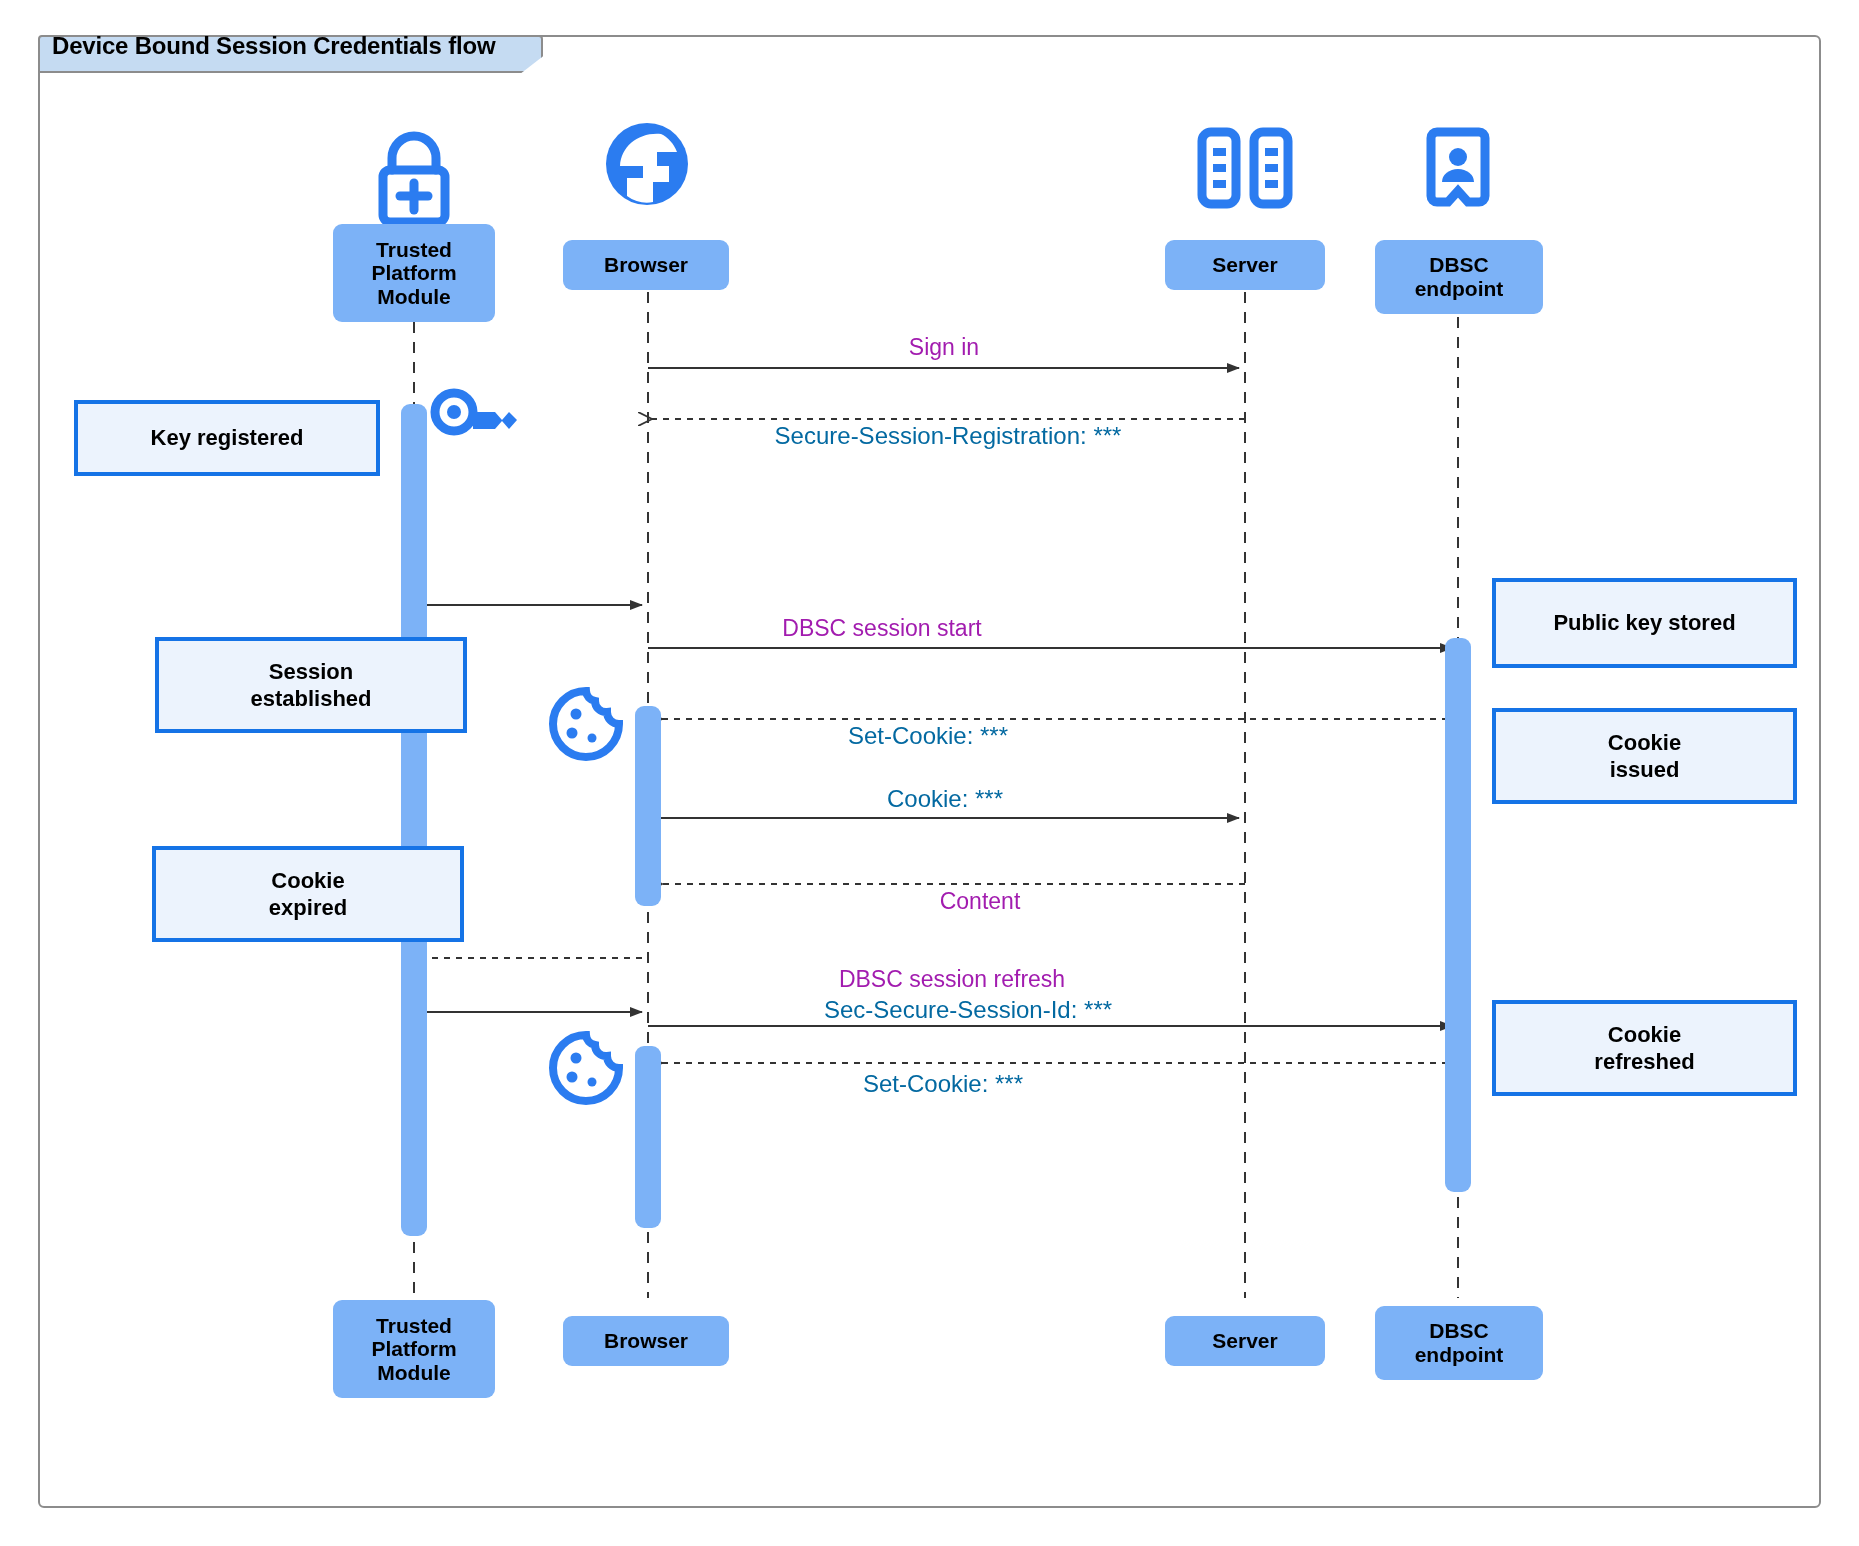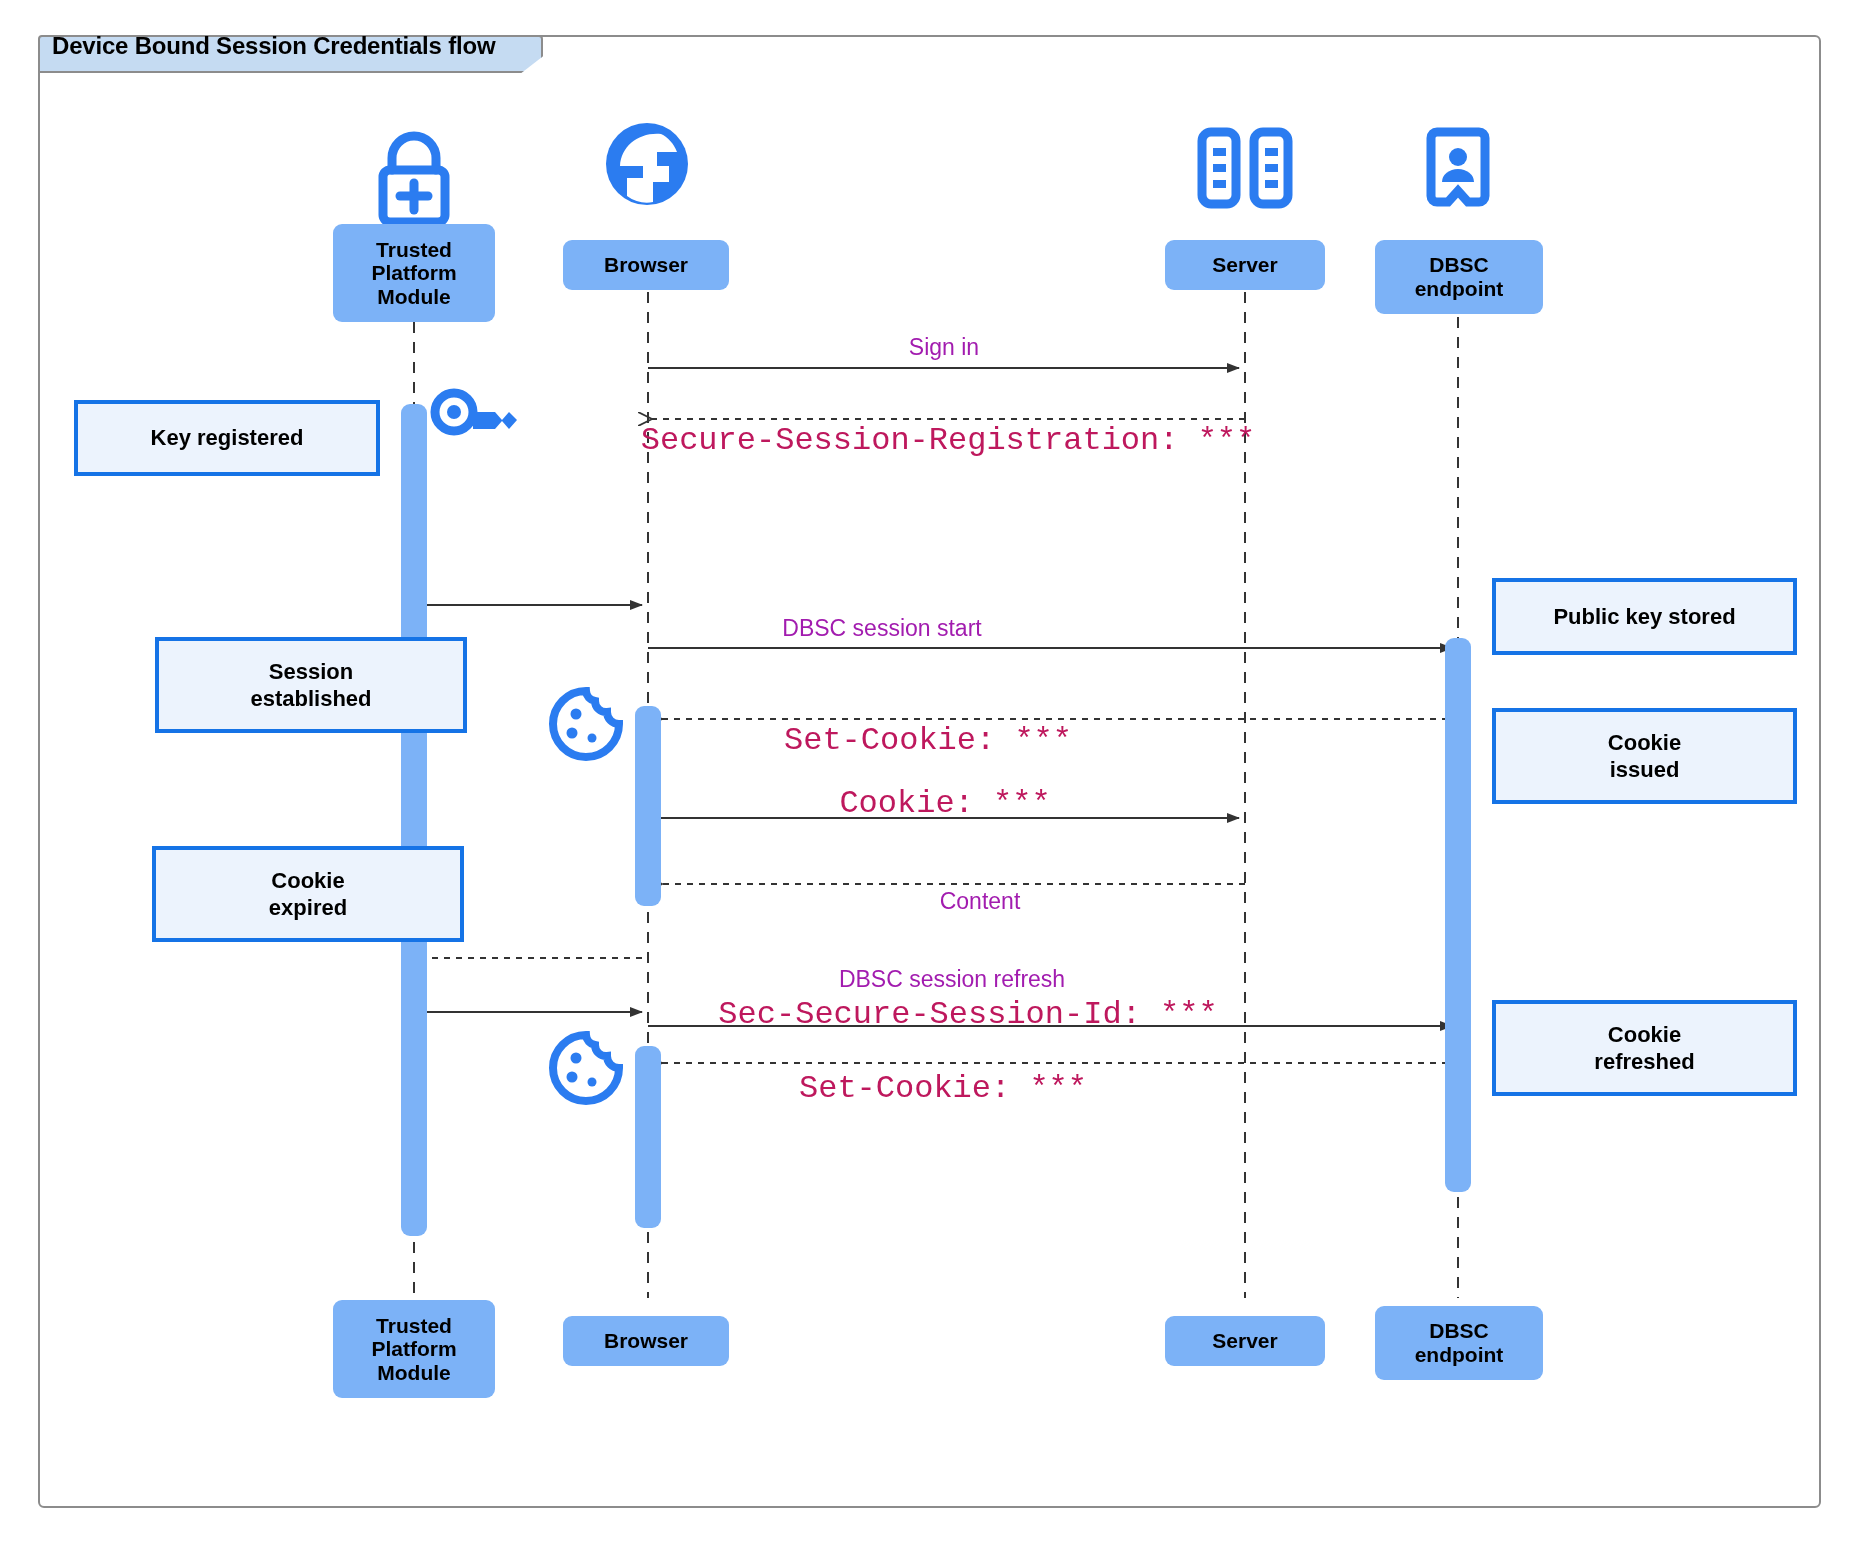--- a/index.html
+++ b/index.html
@@ -33,21 +33,21 @@
         display:flex;align-items:center;justify-content:center;text-align:center;
         font-size:22px;font-weight:bold;color:#000;line-height:1.25;
         box-sizing:border-box;padding:4px 8px;}
 
   
   .act{position:absolute;background:#7cb2f7;border-radius:9px;}
 
   
   .msg{position:absolute;color:#a21caf;white-space:pre;}
   .msg.sans{font-family:"Liberation Sans",sans-serif;font-size:23px;}
-  .msg.mono{font-family:Liberation Mono, monospace;font-size:32px;color:#be185d;}
+  .msg.mono{font-family:Liberation Sans, sans-serif;font-size:24px;color:#0369a1;}
   .msg.c{transform:translateX(-50%);}
 </style>
 </head>
 <body>
 
 <div id="canvas">
 
   <div id="frame"></div>
   <div id="frame-title">Device Bound Session Credentials flow</div>
 
@@ -179,21 +179,21 @@
     <span style="white-space:pre-line">Key registered</span>
   </div>
   <div class="note" style="left:155px;top:637px;width:312px;height:96px;">
     <span style="white-space:pre-line">Session
 established</span>
   </div>
   <div class="note" style="left:152px;top:846px;width:312px;height:96px;">
     <span style="white-space:pre-line">Cookie
 expired</span>
   </div>
-  <div class="note" style="left:1492px;top:578px;width:305px;height:77px;">
+  <div class="note" style="left:1492px;top:578px;width:305px;height:90px;">
     <span style="white-space:pre-line">Public key stored</span>
   </div>
   <div class="note" style="left:1492px;top:708px;width:305px;height:96px;">
     <span style="white-space:pre-line">Cookie
 issued</span>
   </div>
   <div class="note" style="left:1492px;top:1000px;width:305px;height:96px;">
     <span style="white-space:pre-line">Cookie
 refreshed</span>
   </div>

